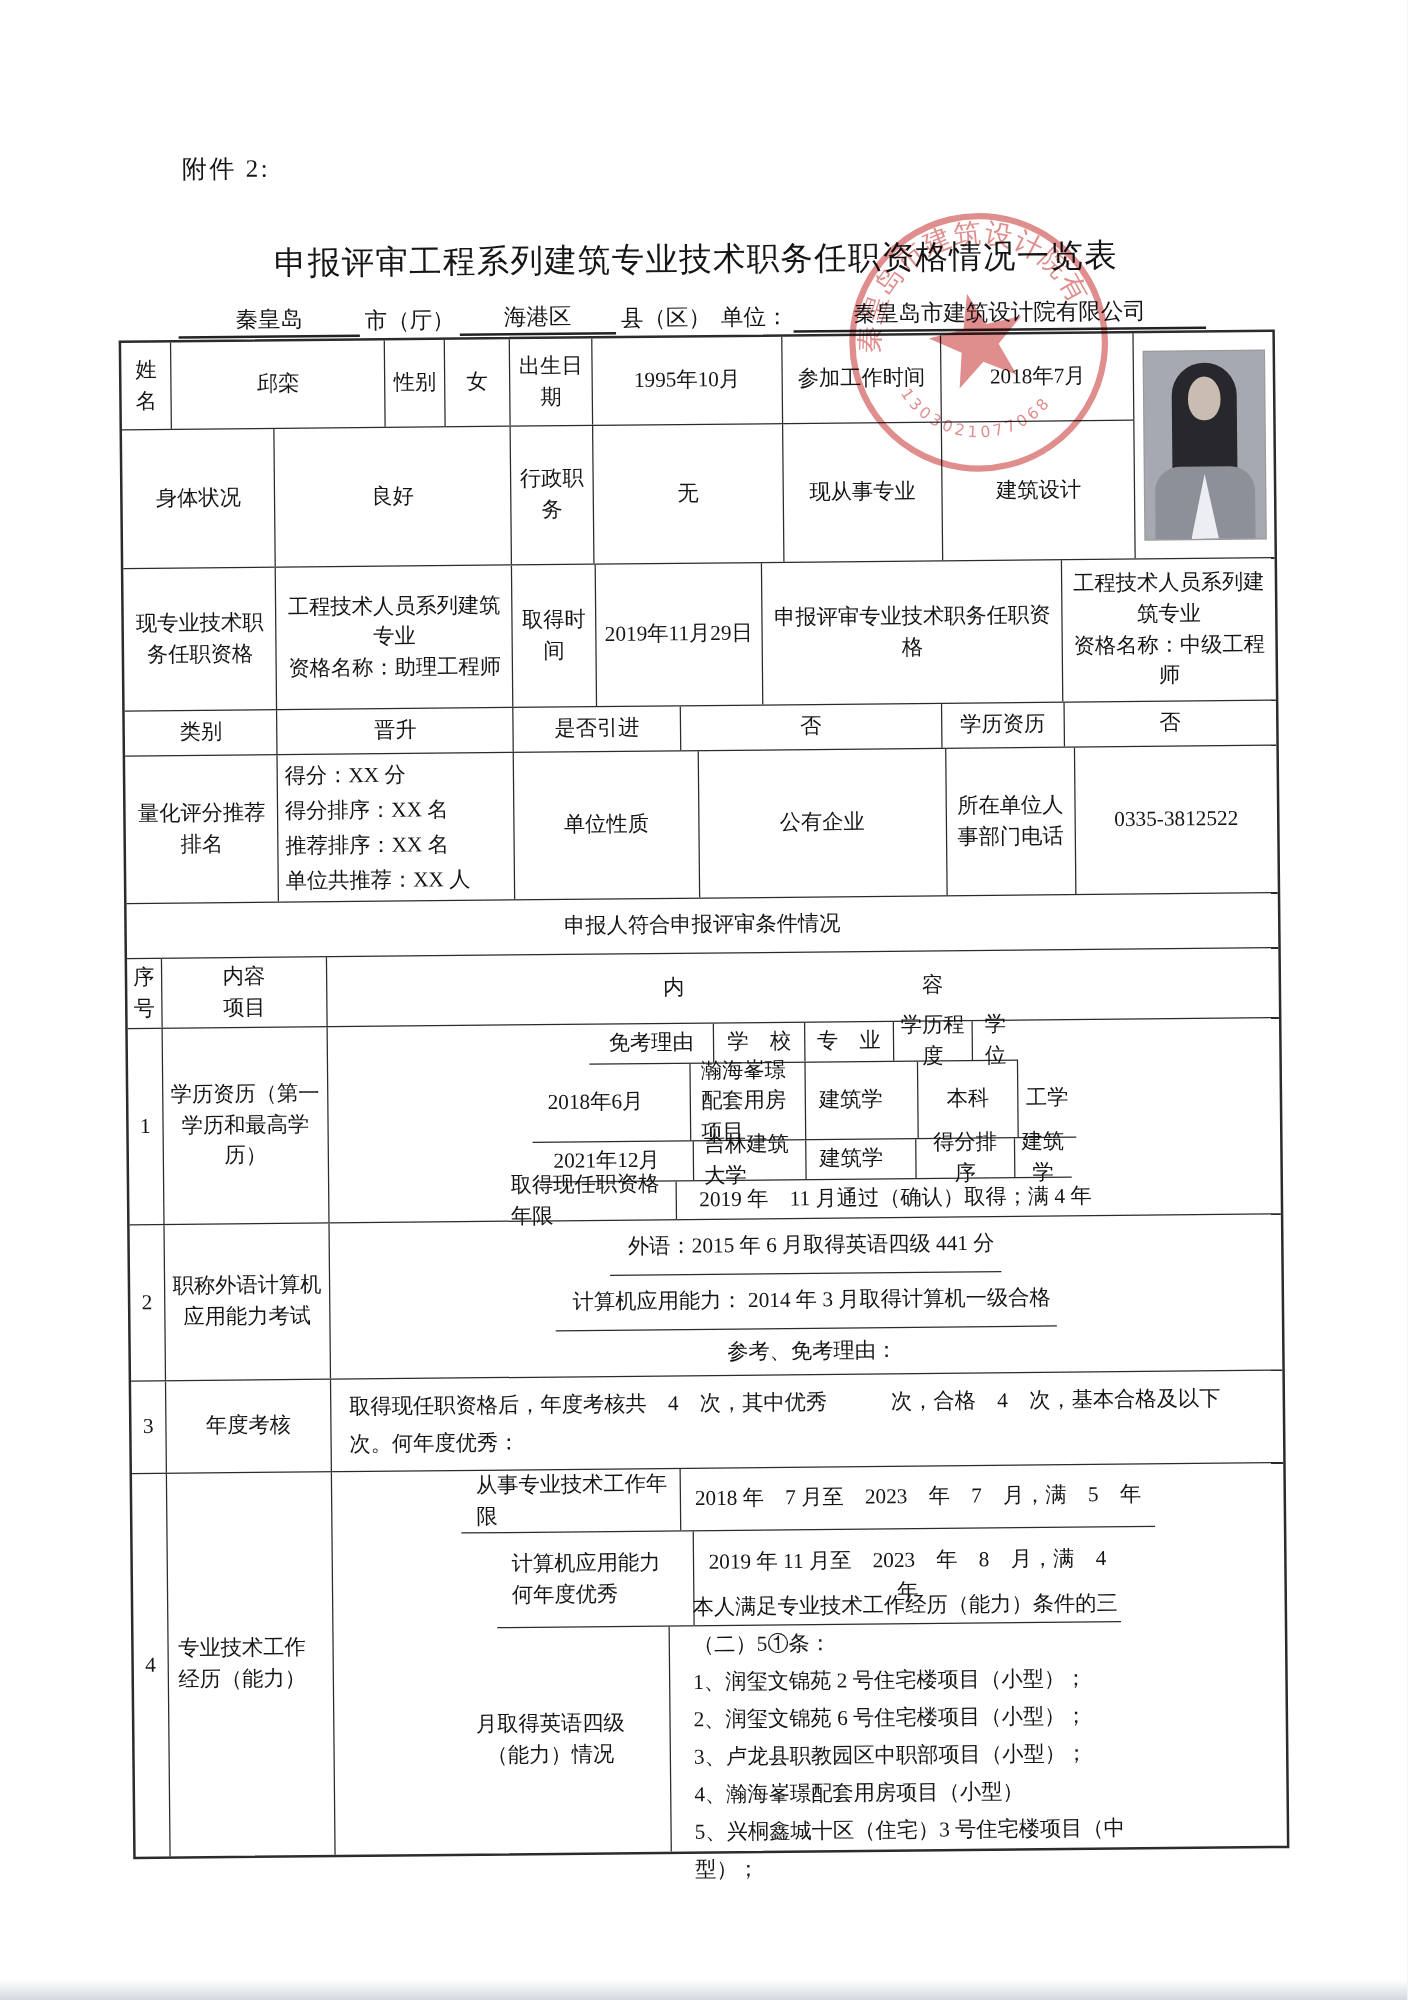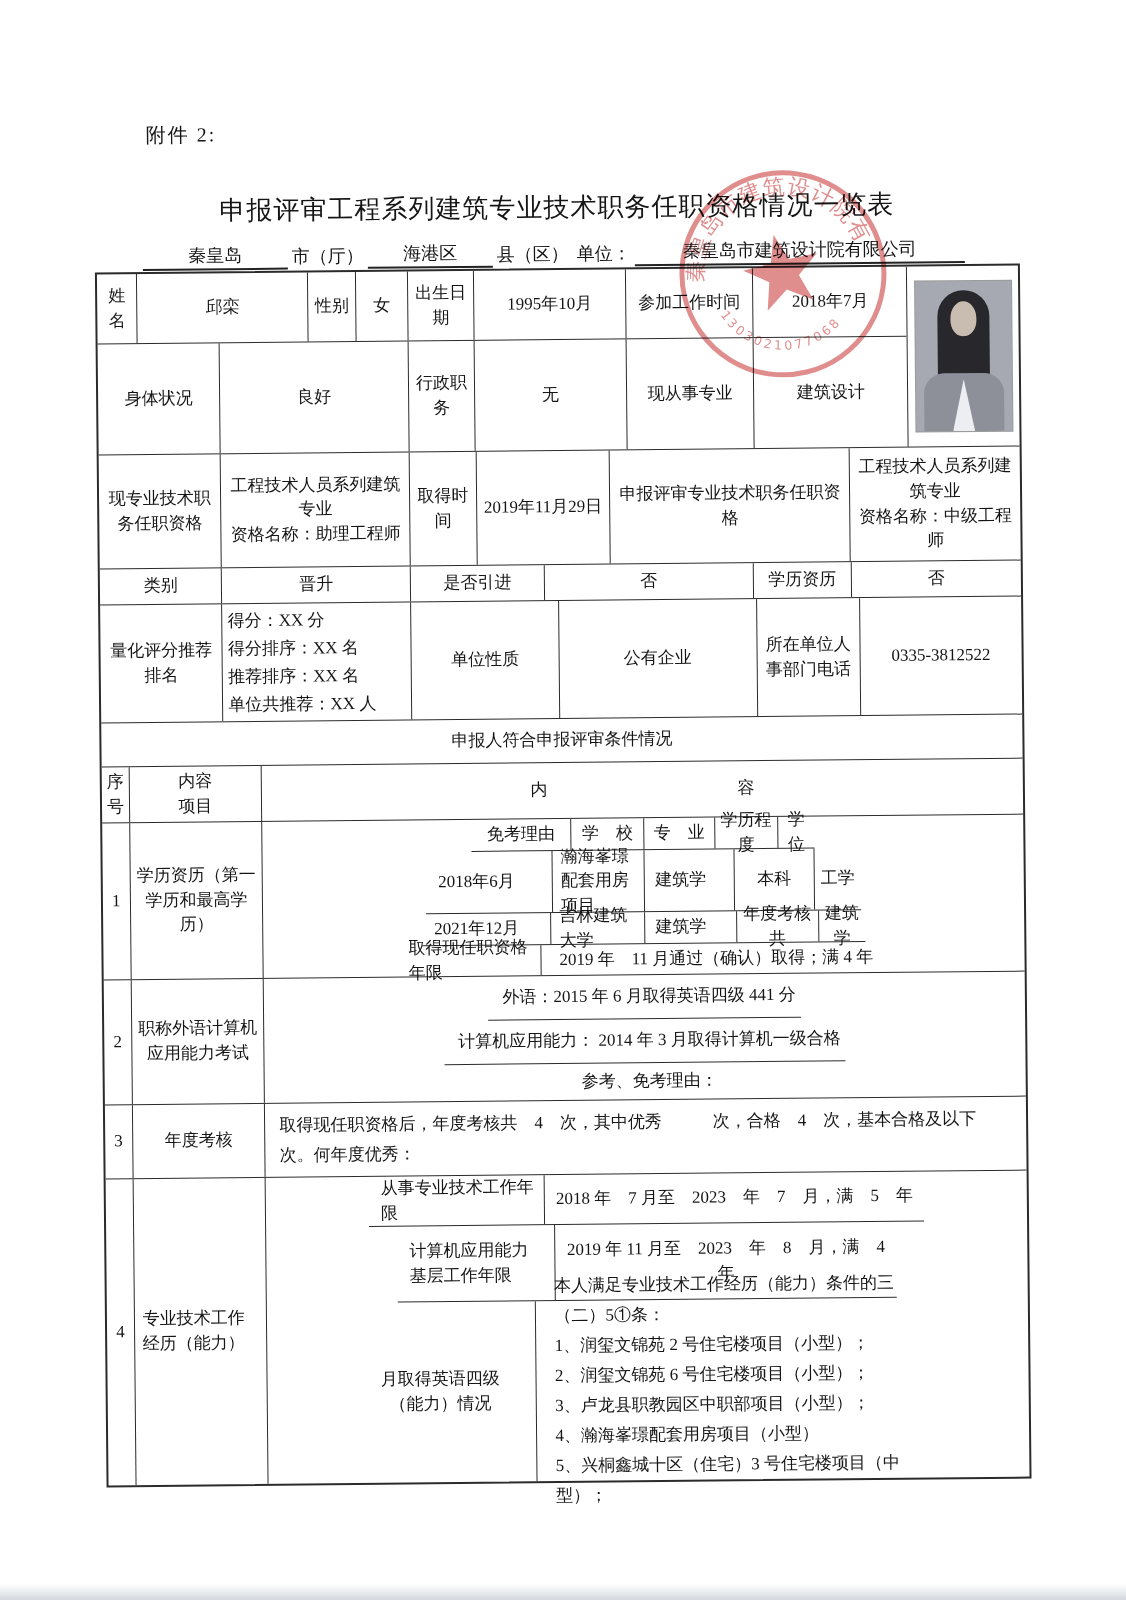--- a/index.html
+++ b/index.html
@@ -210,21 +210,21 @@
             <div class="c left" style="width:29.2%;padding-left:12px">2018年6月</div>
             <div class="c left" style="width:21.2%;padding-left:8px">瀚海峯璟配套用房项目</div>
             <div class="c left" style="width:20.6%;padding-left:10px">建筑学</div>
             <div class="c" style="width:18.5%">本科</div>
             <div class="c" style="width:10.5%">工学</div>
           </div>
           <div class="r edu-r2">
             <div class="c left" style="width:29.2%;padding-left:12px">2021年12月</div>
             <div class="c left" style="width:21.2%;padding-left:8px">吉林建筑大学</div>
             <div class="c left" style="width:20.6%;padding-left:10px">建筑学</div>
-            <div class="c" style="width:18.5%">年度考核共</div>
+            <div class="c" style="width:18.5%">得分排序</div>
             <div class="c" style="width:10.5%">建筑学</div>
           </div>
           <div class="r edu-r3">
             <div class="c left" style="width:29.2%;padding-left:12px">取得现任职资格年限</div>
             <div class="c" style="width:70.8%">2019 年　11 月通过（确认）取得；满 4 年</div>
           </div>
         </div>
       </div>
 
       <div class="r">
@@ -253,21 +253,21 @@
         <div class="c num-col">4</div>
         <div class="c item-col left" style="padding-left:8px">专业技术工作经历（能力）</div>
         <div class="c content-col sub">
           <div class="r r4-1">
             <div class="c left" style="width:31.7%;padding-left:12px">从事专业技术工作年限</div>
             <div class="c" style="width:68.3%">2018 年　7 月至　2023　年　7　月，满　5　年</div>
           </div>
           <div class="r r4-2">
             <div class="c left" style="width:31.7%;padding-left:12px">
               <div>计算机应用能力</div>
-              <div>基层工作年限</div>
+              <div>何年度优秀</div>
             </div>
             <div class="c" style="width:68.3%">2019 年 11 月至　2023　年　8　月，满　4　年</div>
           </div>
           <div class="r r4-3">
             <div class="c" style="width:31.7%">
               <div>月取得英语四级</div>
               <div>（能力）情况</div>
             </div>
             <div class="c left" style="width:68.3%;padding-left:14px">
               <div class="exp-lines">

